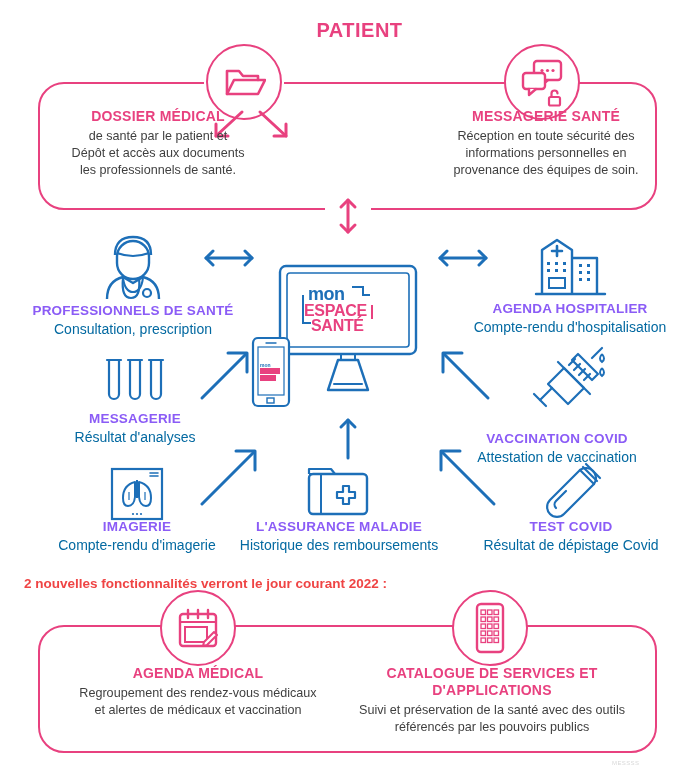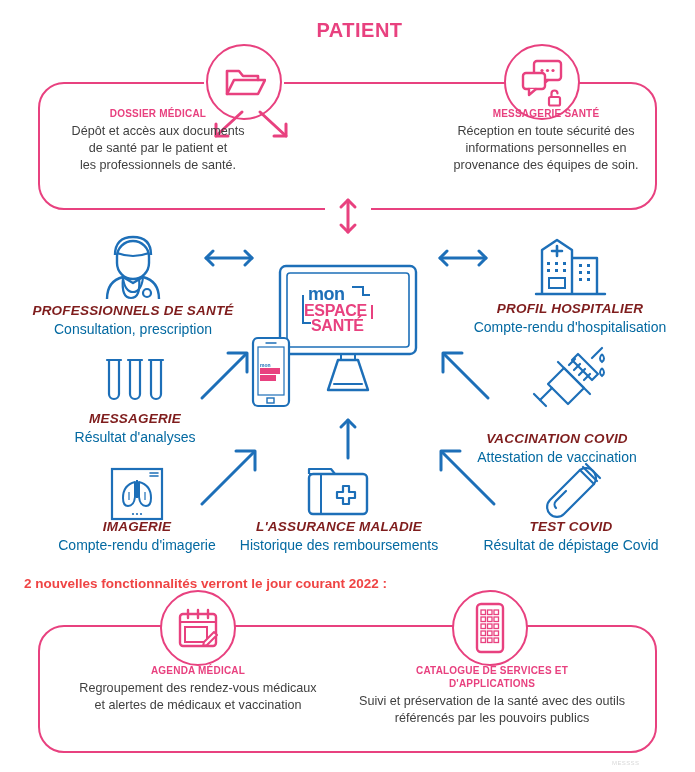--- a/index.html
+++ b/index.html
@@ -42,31 +42,31 @@
     border:2.5px solid #e8417f;
     border-radius:50%;
     background:#ffffff;
     box-sizing:border-box;
     display:flex;align-items:center;justify-content:center;
   }
 
   
   .pcol{position:absolute;text-align:center;}
   .pcol .ttl{
-    color:#e8417f;font-weight:bold;font-size:10px;letter-spacing:.2px;
+    color:#e8417f;font-weight:bold;font-size:14px;letter-spacing:.2px;
     margin-bottom:4px;white-space:nowrap;
   }
   .pcol .ttl.wrap{white-space:normal;line-height:1.15;}
   .pcol .sub{color:#3f3f3f;font-size:12.6px;line-height:1.34;}
 
   
   .bcol{position:absolute;text-align:center;}
   .bcol .ttl{
-    color:#7f1d1d;font-weight:bold;font-size:13.5px;letter-spacing:.2px;
-    margin-bottom:2px;white-space:nowrap;font-style:italic;
+    color:#8b5cf6;font-weight:bold;font-size:13.5px;letter-spacing:.2px;
+    margin-bottom:2px;white-space:nowrap;
   }
   .bcol .sub{color:#0369a1;font-size:14px;line-height:1.3;white-space:nowrap;}
 
   
   #new-features{
     left:24px;top:576px;
     color:#ef4444;font-weight:bold;font-size:13.5px;
   }
 
   
@@ -113,22 +113,22 @@
 
   <svg class="abs" style="left:160px;top:108px;width:180px;height:46px;" viewBox="0 0 180 46">
     <path d="M82 4 L56 28" fill="none" stroke="#e8417f" stroke-width="3" stroke-linecap="round"></path>
     <path d="M56 28 L68 28 M56 28 L56 16" fill="none" stroke="#e8417f" stroke-width="3" stroke-linecap="round"></path>
     <path d="M100 4 L126 28" fill="none" stroke="#e8417f" stroke-width="3" stroke-linecap="round"></path>
     <path d="M126 28 L114 28 M126 28 L126 16" fill="none" stroke="#e8417f" stroke-width="3" stroke-linecap="round"></path>
   </svg>
 
   <div class="pcol" style="left:60px;top:108px;width:196px;">
     <div class="ttl">DOSSIER MÉDICAL</div>
+    <div class="sub">de santé par le patient et</div>
     <div class="sub">Dépôt et accès aux documents</div>
-    <div class="sub">de santé par le patient et</div>
     <div class="sub">les professionnels de santé.</div>
   </div>
 
 
   <div class="pcol" style="left:443px;top:108px;width:206px;">
     <div class="ttl">MESSAGERIE SANTÉ</div>
     <div class="sub">Réception en toute sécurité des</div>
     <div class="sub">informations personnelles en</div>
     <div class="sub">provenance des équipes de soin.</div>
   </div>
@@ -246,21 +246,21 @@
       <rect x="46" y="37" width="3" height="3"></rect>
         <rect x="54" y="37" width="3" height="3"></rect>
       <rect x="46" y="44" width="3" height="3"></rect>
         <rect x="54" y="44" width="3" height="3"></rect>
     </g>
     <rect x="16" y="44" width="16" height="10" fill="none" stroke="#1d6fb8" stroke-width="2"></rect>
     <path d="M3 60 L72 60" stroke="#1d6fb8" stroke-width="2.4" stroke-linecap="round"></path>
   </svg>
 
   <div class="bcol" style="left:450px;top:301px;width:240px;">
-    <div class="ttl">PROFIL HOSPITALIER</div>
+    <div class="ttl">AGENDA HOSPITALIER</div>
     <div class="sub">Compte-rendu d'hospitalisation</div>
   </div>
 
   <svg class="abs" style="left:434px;top:245px;width:58px;height:26px;" viewBox="0 0 58 26">
     <path d="M6 13 L52 13" stroke="#1d6fb8" stroke-width="3" stroke-linecap="round"></path>
     <path d="M13 6 L6 13 L13 20" fill="none" stroke="#1d6fb8" stroke-width="3" stroke-linecap="round" stroke-linejoin="round"></path>
     <path d="M45 6 L52 13 L45 20" fill="none" stroke="#1d6fb8" stroke-width="3" stroke-linecap="round" stroke-linejoin="round"></path>
   </svg>
 
   <svg class="abs" style="left:528px;top:344px;width:82px;height:68px;" viewBox="0 0 82 68">

